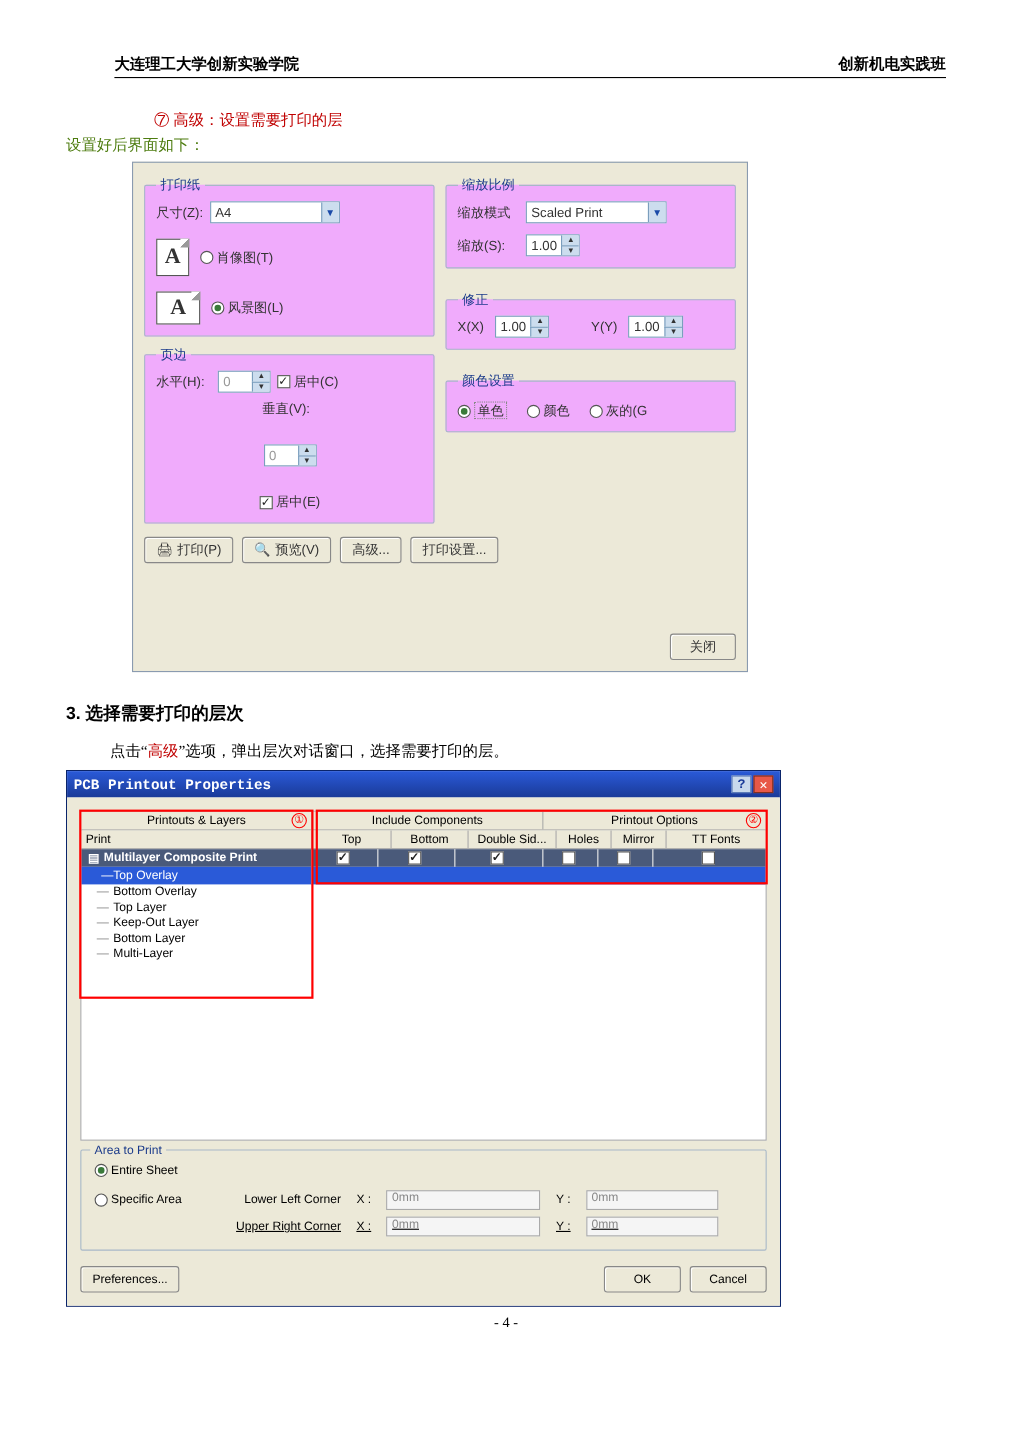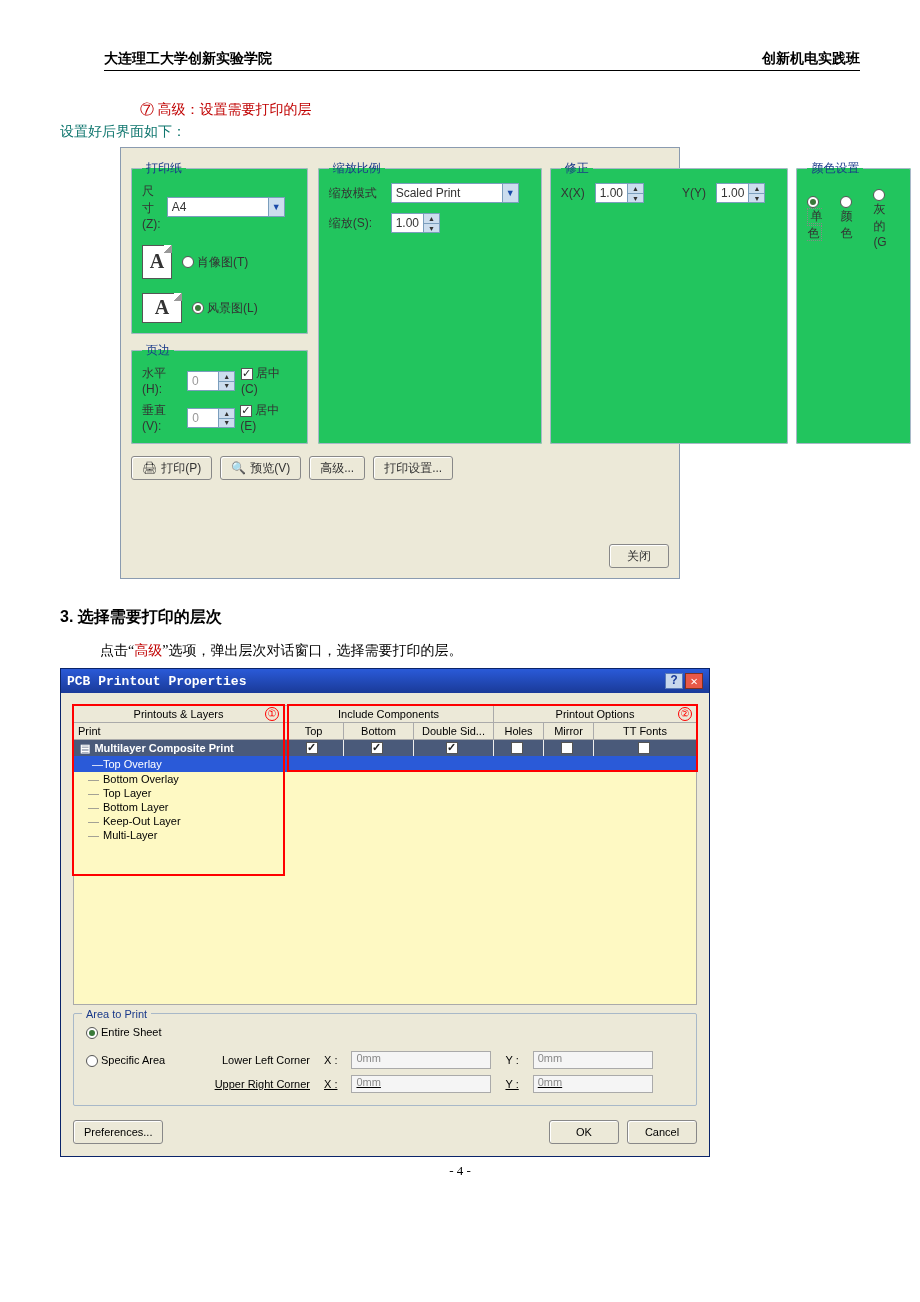--- a/index.html
+++ b/index.html
@@ -1,24 +1,24 @@
 <!DOCTYPE html>
 <html><head>
 <meta charset="utf-8">
 <style>
   * { box-sizing: border-box; }
   body { margin: 0; padding: 0; font-family: "Microsoft YaHei", SimSun, Arial, sans-serif; font-size: 13px; background: #fff; color: #000; width: 920px; }
   .page { padding: 50px 60px 20px 60px; }
   .hdr { display: flex; justify-content: space-between; font-family: "STKaiti", KaiTi, serif; font-weight: bold; font-size: 14px; border-bottom: 1px solid #000; padding-bottom: 2px; margin-bottom: 30px; margin-left: 44px; }
   .red { color: #c00000; }
   .step7 { color: #c00000; margin-left: 80px; font-family: SimSun, serif; font-size: 14px; }
-  .caption { color: #0f766e; font-family: SimSun, serif; font-size: 14px; margin: 4px 0 6px 0; }
+  .caption { color: #4d7c0f; font-family: SimSun, serif; font-size: 14px; margin: 4px 0 6px 0; }
   .dlg1 { margin-left: 60px; width: 560px; border: 1px solid #8a9bb0; background: #ece9d8; padding: 12px 10px 10px 10px; font-family: "Microsoft Sans Serif", Tahoma, Arial; font-size: 12px; color:#333; }
   .row1 { display:flex; gap:10px; }
-  fieldset.w { border:1px solid #a8b8c8; border-radius:2px; margin:0; padding:6px 22px 10px 10px; background:#22c55e; }
+  fieldset.w { border:1px solid #a8b8c8; border-radius:2px; margin:0; padding:6px 9px 10px 10px; background:#f0abfc; }
   legend { color:#1a3a8a; padding:0 4px; font-size:12px; }
   .lbl { color:#333; font-size:12px; }
   .combo { display:inline-flex; align-items:center; background:#fff; border:1px solid #7b9ebd; height:20px; }
   .combo .txt { padding:0 4px; min-width:100px; }
   .combo .dd { width:16px; height:18px; background:#cde; border-left:1px solid #7b9ebd; display:flex; align-items:center; justify-content:center; color:#1a4aa8; font-size:9px; }
   .spin { display:inline-flex; align-items:center; background:#fff; border:1px solid #7b9ebd; height:20px; }
   .spin .txt { padding:0 4px; min-width:30px; }
   .spin .arr { display:flex; flex-direction:column; }
   .spin .ab { width:16px; height:9px; background:#cde; border-left:1px solid #7b9ebd; display:flex; align-items:center; justify-content:center; font-size:7px; color:#333; }
   .spin .ab + .ab { border-top:1px solid #7b9ebd; }
@@ -33,21 +33,21 @@
   .closewrap{display:flex;justify-content:flex-end;margin-top:20px;padding-top:6px;}
   .h3 { font-family: "SimHei", "Microsoft YaHei", sans-serif; font-weight:bold; font-size:16px; margin:28px 0 14px 0; }
   .para { font-family: SimSun, serif; font-size:14px; margin-left:40px; margin-bottom:8px; }
   .dlg2 { margin-left:0; width:650px; border:1px solid #0a246a; font-family:Tahoma,Arial; font-size:11px; }
   .title2 { background:linear-gradient(#2a5ad8,#1a3a98); color:#fff; font-weight:bold; padding:4px 6px; display:flex; align-items:center; justify-content:space-between; font-family:"Courier New",monospace; font-size:13px; }
   .title2 .tbtns{display:flex;gap:2px;}
   .tb{width:18px;height:16px;display:flex;align-items:center;justify-content:center;font-weight:bold;font-size:12px;}
   .tb.help{background:#c8d8ec;color:#1a3a98;border:1px solid #5a7ab8;}
   .tb.clse{background:#e85848;color:#fff;border:1px solid #803020;}
   .body2{background:#ece9d8;padding:12px;}
-  .tblwrap{border:1px solid #aaa;background:#fef9c3;height:300px;position:relative;}
+  .tblwrap{border:1px solid #aaa;background:#ffffff;height:300px;position:relative;}
   .thdr{display:flex;background:#ece9d8;border-bottom:1px solid #aaa;font-size:11px;}
   .thdr .sec{border-right:1px solid #aaa;text-align:center;padding:2px 0;}
   .thdr2{display:flex;background:#ece9d8;border-bottom:1px solid #aaa;font-size:11px;}
   .thdr2 .c{border-right:1px solid #aaa;padding:2px 4px;}
   .trow{display:flex;font-size:11px;align-items:center;}
   .trow .c{border-right:1px solid #eee;padding:1px 4px;display:flex;align-items:center;justify-content:center;height:16px;}
   .sel{background:#2a5ad8;color:#fff;}
   .tree{font-size:11px;}
   .tree .nd{padding:1px 4px 1px 14px;}
   .tree .mn{color:#888;margin-right:4px;}
@@ -104,35 +104,35 @@
             <span class="lbl" style="width:50px;">水平(H):</span>
             <span class="spin disabled-spin">
                 <span class="txt">0</span>
                 <span class="arr">
                   <span class="ab">▲</span>
                   <span class="ab">▼</span>
                 </span>
               </span>
             <label><span class="chk on"></span><span>居中(C)</span></label>
           </div>
-          <div style="display:flex;align-items:center;gap:5px;">
+          <div style="display:flex;align-items:center;gap:24px;flex-direction:column;">
             <span class="lbl" style="width:50px;">垂直(V):</span>
             <span class="spin disabled-spin">
                 <span class="txt">0</span>
                 <span class="arr">
                   <span class="ab">▲</span>
                   <span class="ab">▼</span>
                 </span>
               </span>
             <label><span class="chk on"></span><span>居中(E)</span></label>
           </div>
         </fieldset>
       </div>
 
-      <div style="flex:1;display:flex;flex-direction:row;gap:8px;">
+      <div style="flex:1;display:flex;flex-direction:column;gap:20px;">
         <fieldset class="w">
           <legend>缩放比例</legend>
           <div style="display:flex;align-items:center;gap:6px;margin-bottom:10px;">
             <span class="lbl" style="width:56px;">缩放模式</span>
             <span class="combo">
                 <span class="txt" style="min-width:110px;">Scaled Print</span>
                 <span class="dd">▼</span>
               </span>
           </div>
           <div style="display:flex;align-items:center;gap:6px;">
@@ -223,21 +223,21 @@
             <span class="numcirc" style="right:4px;top:1px;">①</span>
           </div>
           <div class="sec" style="width:210px;">Include Components</div>
           <div class="sec" style="flex:1;border-right:none;position:relative;">
             <span>Printout Options</span>
             <span class="numcirc" style="right:4px;top:1px;">②</span>
           </div>
         </div>
         <div class="thdr2">
           <div class="c" style="width:210px;">Print</div>
-          <div class="c" style="width:60px;text-align:center;">Top</div>
+          <div class="c" style="width:72px;text-align:center;">Top</div>
           <div class="c" style="width:70px;text-align:center;">Bottom</div>
           <div class="c" style="width:80px;text-align:center;">Double Sid...</div>
           <div class="c" style="width:50px;text-align:center;">Holes</div>
           <div class="c" style="width:50px;text-align:center;">Mirror</div>
           <div class="c" style="flex:1;text-align:center;border-right:none;">TT Fonts</div>
         </div>
         <div class="trow" style="background:#4a5a7a;color:#fff;font-weight:bold;">
           <div class="c" style="width:210px;justify-content:flex-start;padding-left:6px;">
             <span style="margin-right:4px;">▤</span>
             <span>Multilayer Composite Print</span>
@@ -264,22 +264,22 @@
         <div class="trow sel">
           <div class="c" style="width:210px;justify-content:flex-start;padding-left:18px;">
               <span class="mn">—</span>
               <span>Top Overlay</span>
             </div>
           <div class="c" style="flex:1;border-right:none;"></div>
         </div>
         <div class="tree">
           <div class="nd"><span class="mn">—</span><span>Bottom Overlay</span></div>
           <div class="nd"><span class="mn">—</span><span>Top Layer</span></div>
+          <div class="nd"><span class="mn">—</span><span>Keep-Out Layer</span></div>
           <div class="nd"><span class="mn">—</span><span>Bottom Layer</span></div>
-          <div class="nd"><span class="mn">—</span><span>Keep-Out Layer</span></div>
           <div class="nd"><span class="mn">—</span><span>Multi-Layer</span></div>
         </div>
         <div class="redbox" style="left:-2px;top:-2px;width:213px;height:172px;"></div>
         <div class="redbox" style="left:213px;top:-2px;right:-2px;height:68px;"></div>
       </div>
 
       <div class="area">
         <span class="ttl">Area to Print</span>
         <div style="margin-top:-8px;">
           <label><span class="radio on"></span><span>Entire Sheet</span></label>

